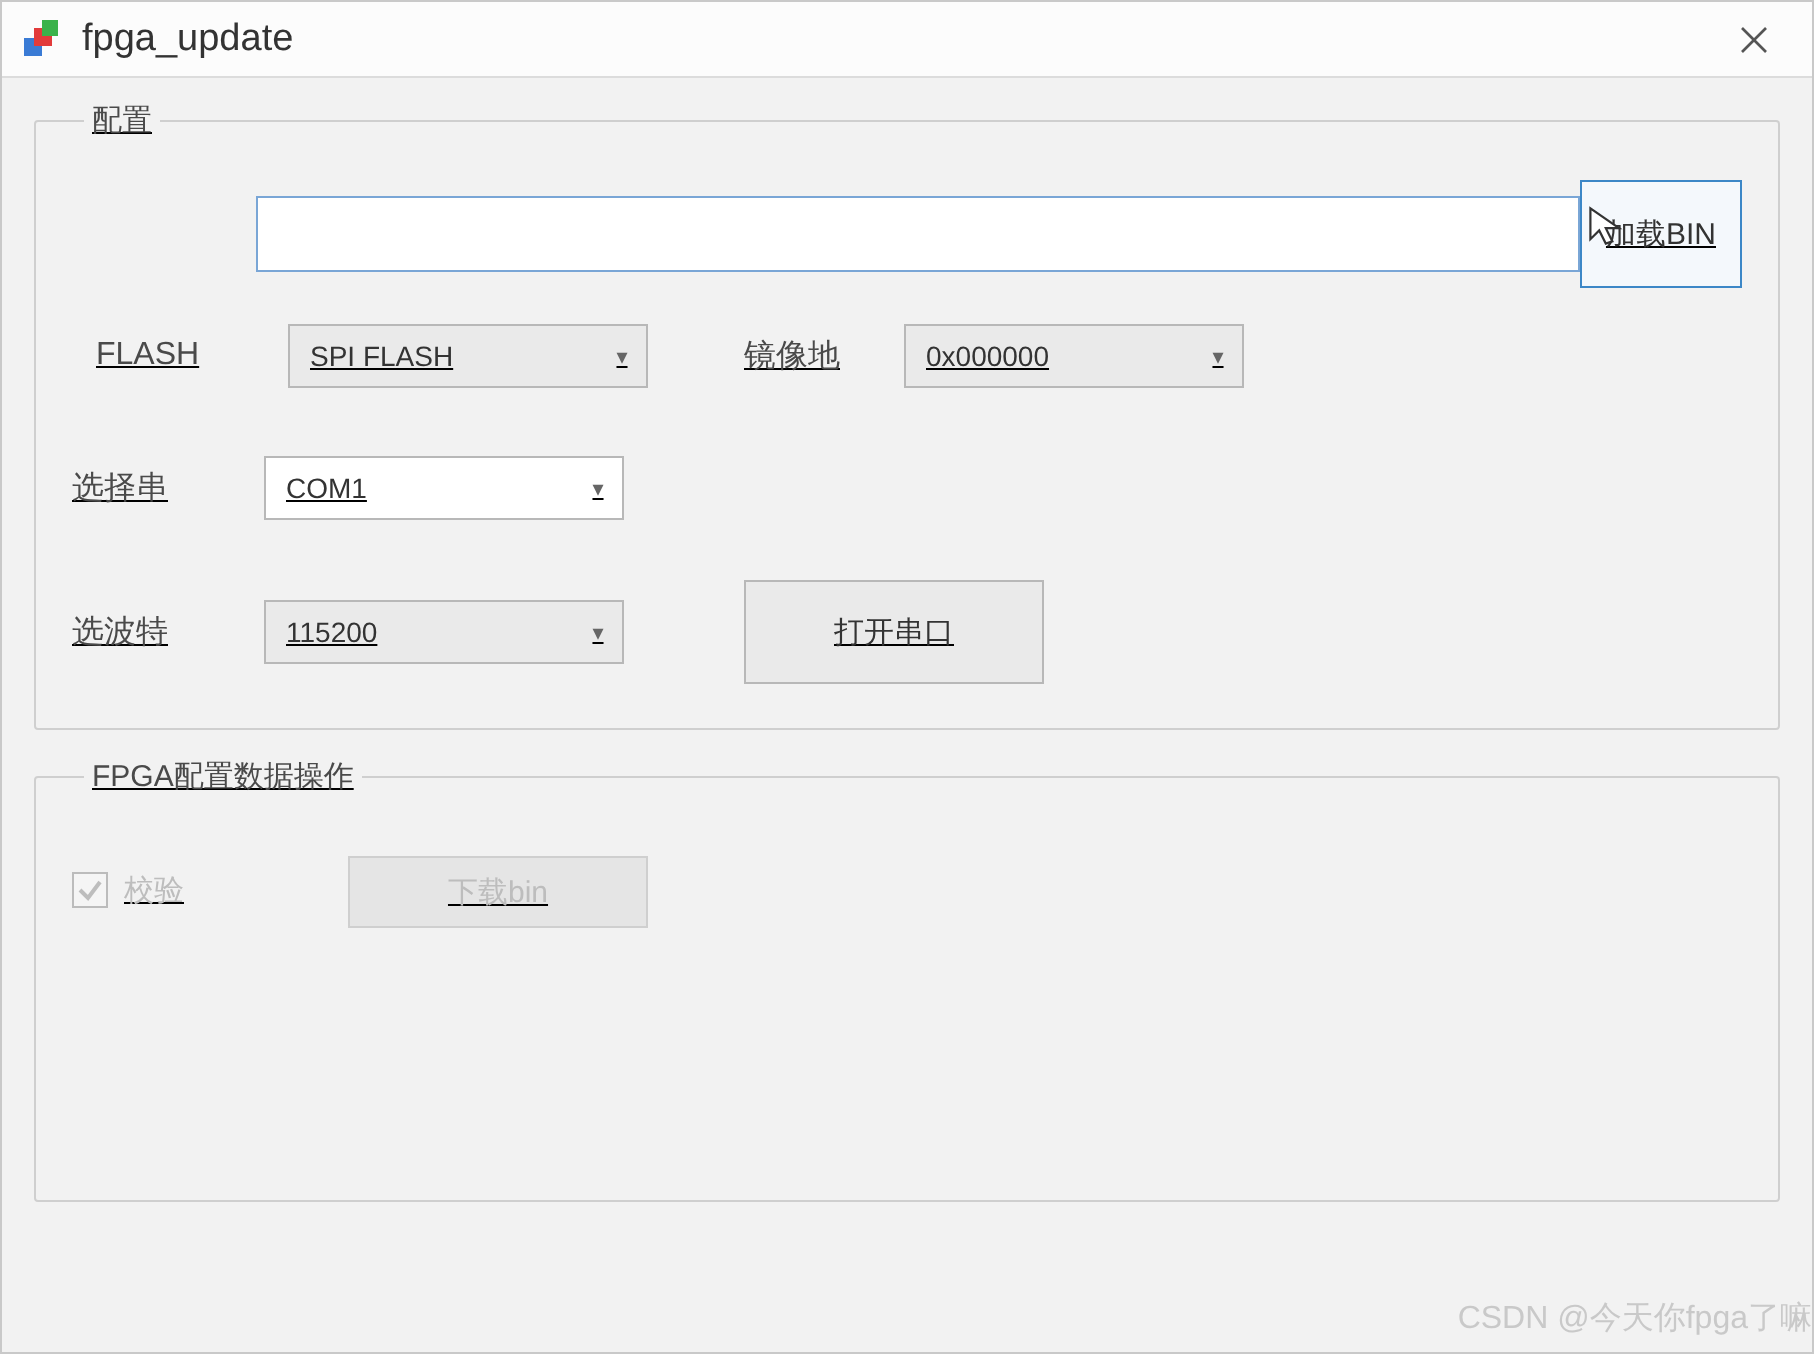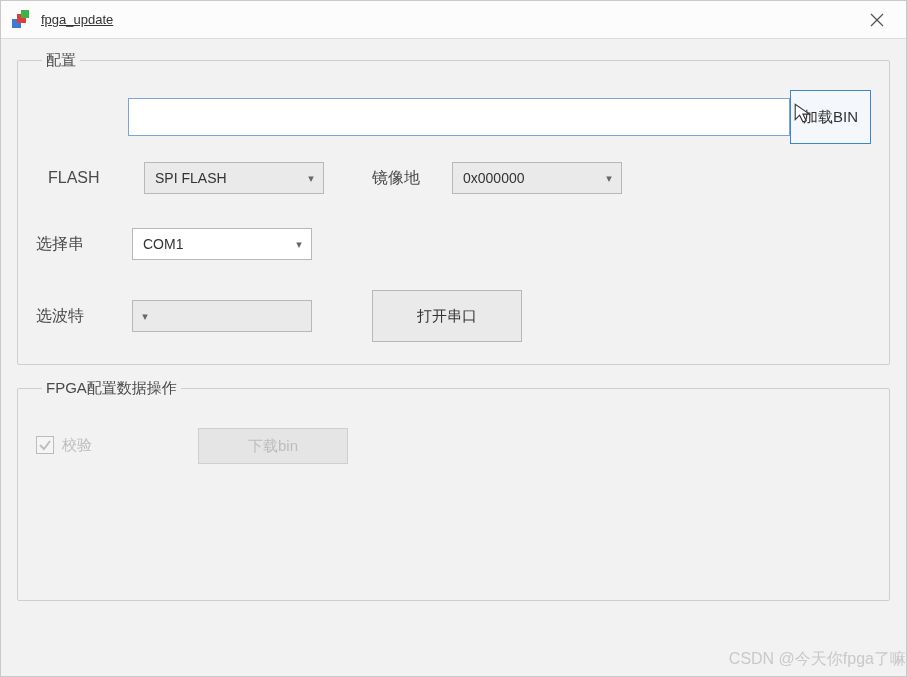--- a/index.html
+++ b/index.html
@@ -30,23 +30,22 @@
     }
     .titlebar .app-icon {
       width: 20px;
       height: 20px;
       margin-right: 10px;
       position: relative;
     }
     .app-icon svg { width: 20px; height: 20px; }
     .titlebar .title {
       flex: 1;
-      font-size: 13px;
+      font-size: 19px;
       color: #333;
-      text-decoration: underline;
     }
     .titlebar .close {
       width: 38px;
       height: 38px;
       display: flex;
       align-items: center;
       justify-content: center;
       cursor: pointer;
       font-size: 18px;
       color: #555;
@@ -56,20 +55,21 @@
       padding: 12px 16px 16px 16px;
       background: #f2f2f2;
       position: relative;
     }
     fieldset.group {
       border: 1px solid #cfcfcf;
       border-radius: 2px;
       padding: 16px 18px 22px 18px;
       margin-bottom: 14px;
       position: relative;
+      text-decoration: underline;
     }
     fieldset.group > legend {
       font-size: 15px;
       color: #4a4a4a;
       padding: 0 4px;
       margin-left: 6px;
     }
     .row {
       display: flex;
       align-items: center;
@@ -158,21 +158,20 @@
       display: inline-flex;
       align-items: center;
       justify-content: center;
     }
     .checkbox svg { width: 14px; height: 14px; }
     .check-label { color: #bdbdbd; font-size:15px; }
     .op-btns { margin-left: 18px; display:flex; flex-direction:column; gap:22px;}
     .op-btn {
       width: 150px;
       height: 36px;
-      margin-left: 24px;
     }
     .op-row {
       display:flex;
       align-items:flex-start;
       margin-top: 14px;
     }
     .op-left {
       display:flex;
       align-items:flex-start;
       gap:8px;
@@ -249,20 +248,21 @@
           <div class="label-cell">选择串</div>
           <div class="combo white" style="width:180px;">
             <span class="combo-text">COM1</span>
             <span class="arrow">▾</span>
           </div>
         </div>
 
         <div class="row" style="margin-top:30px;">
           <div class="label-cell">选波特</div>
           <div class="combo" style="width:180px;">
+            <span class="combo-text">115200</span>
             <span class="arrow">▾</span>
           </div>
           <div style="width:60px;"></div>
           <button class="btn wide" style="height:52px;">打开串口</button>
         </div>
       </div>
     </fieldset>
 
     <fieldset class="group g2">
       <legend>FPGA配置数据操作</legend>

